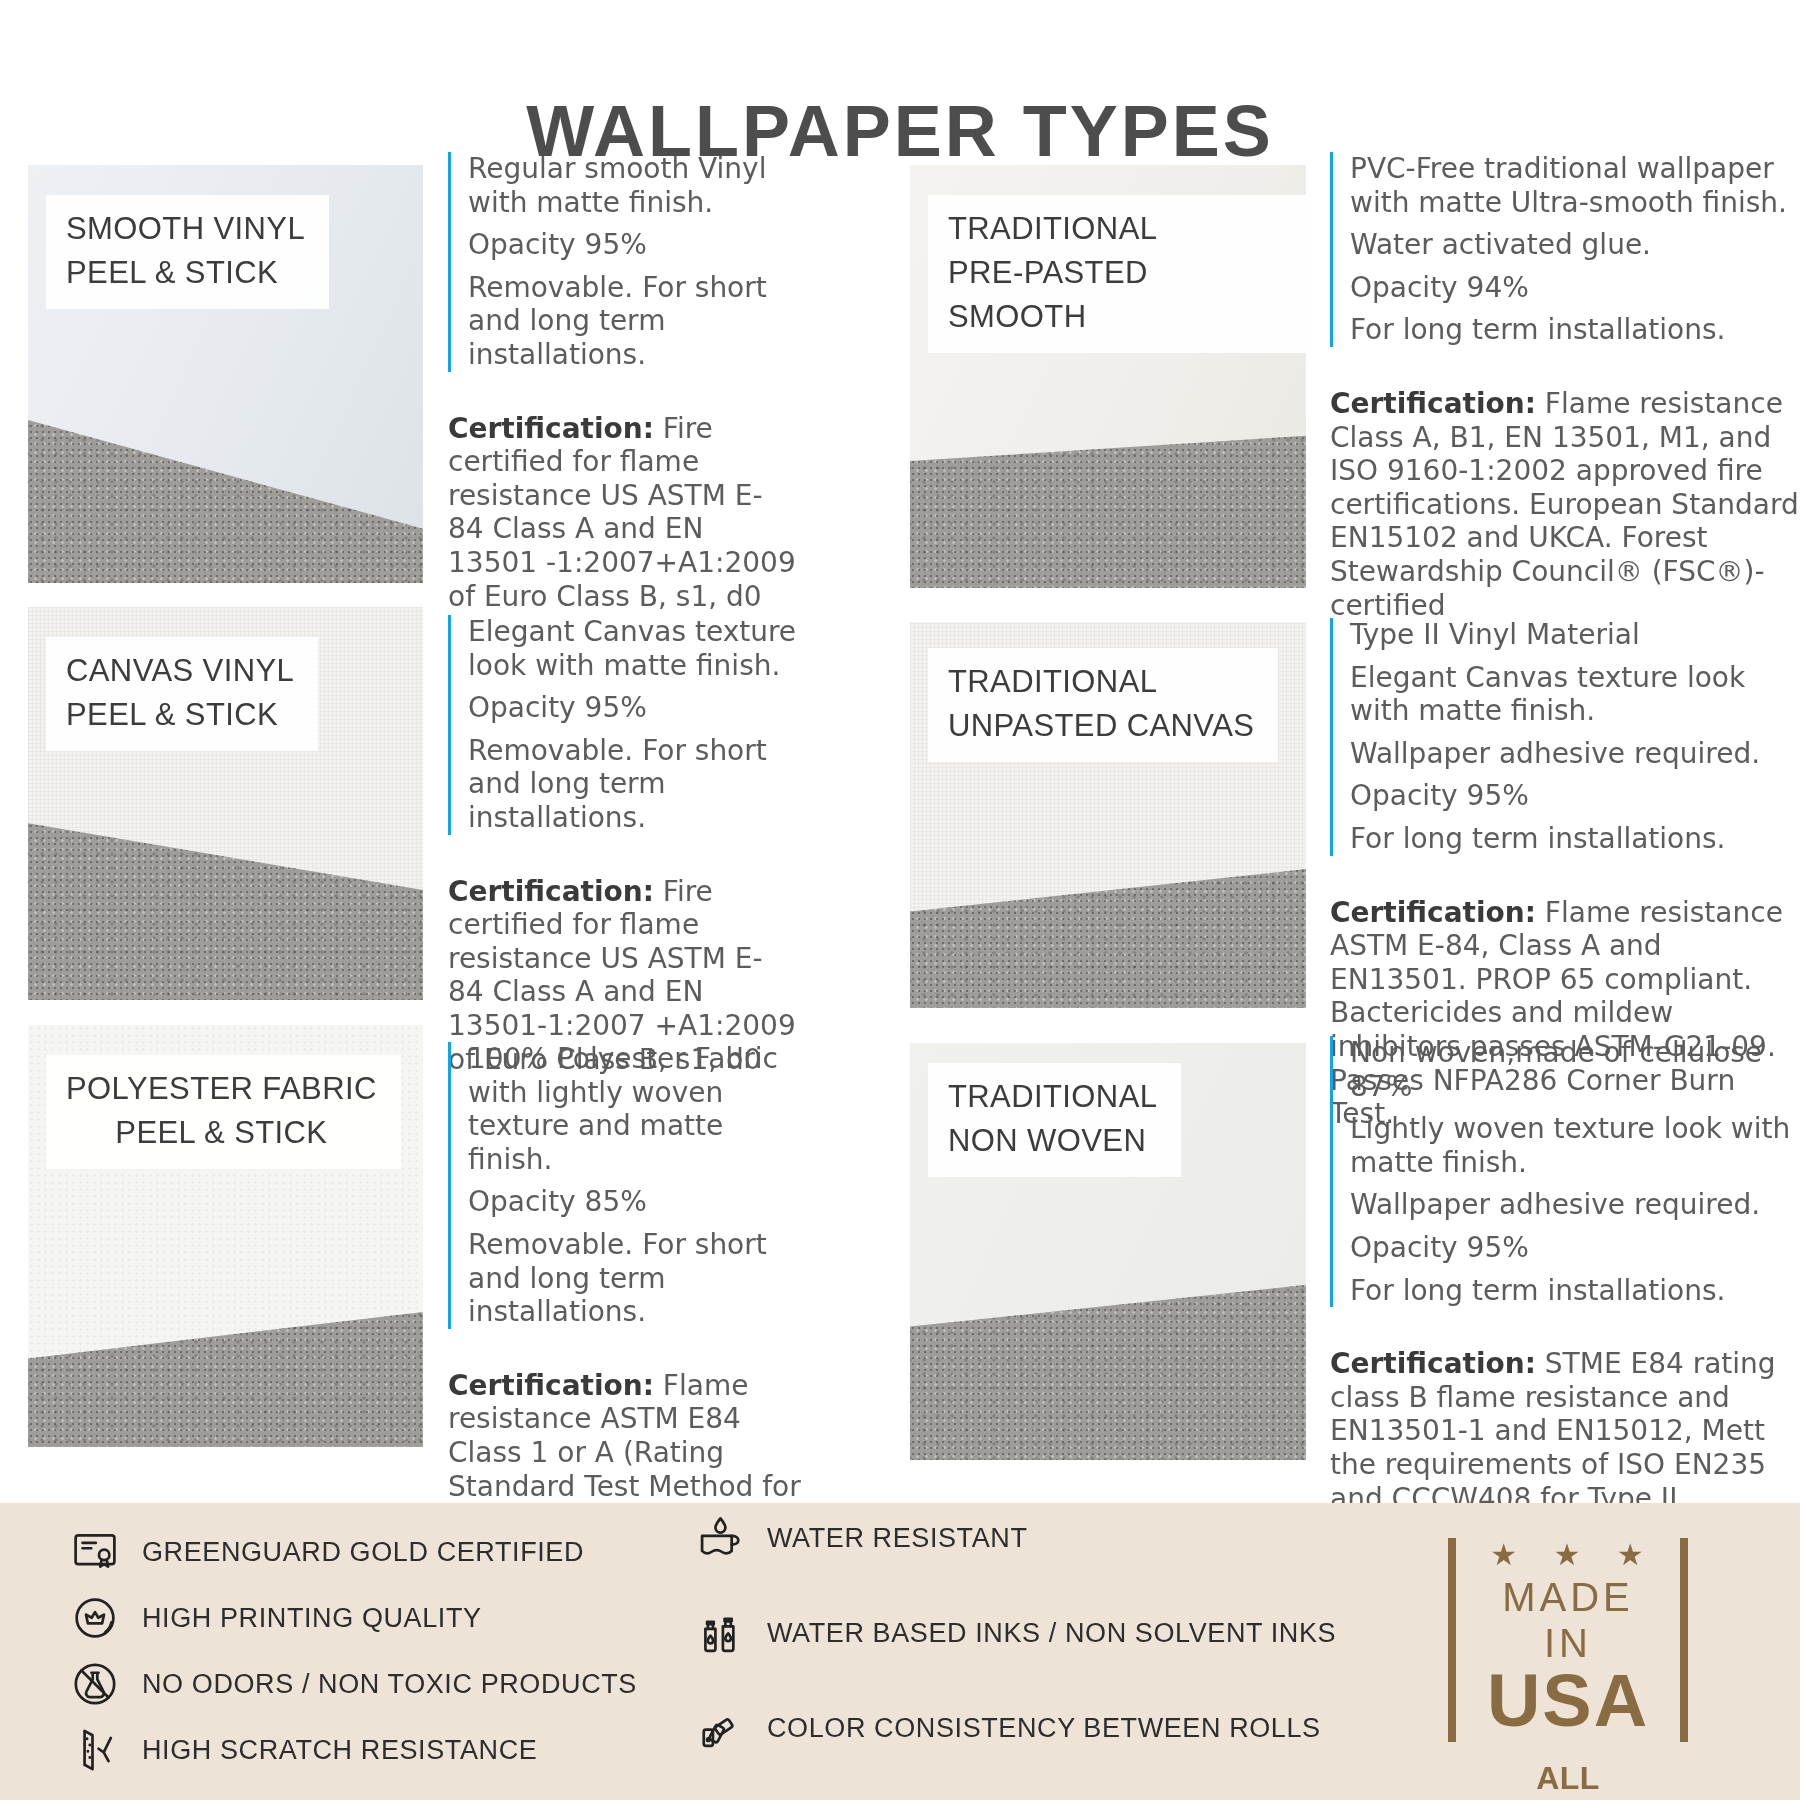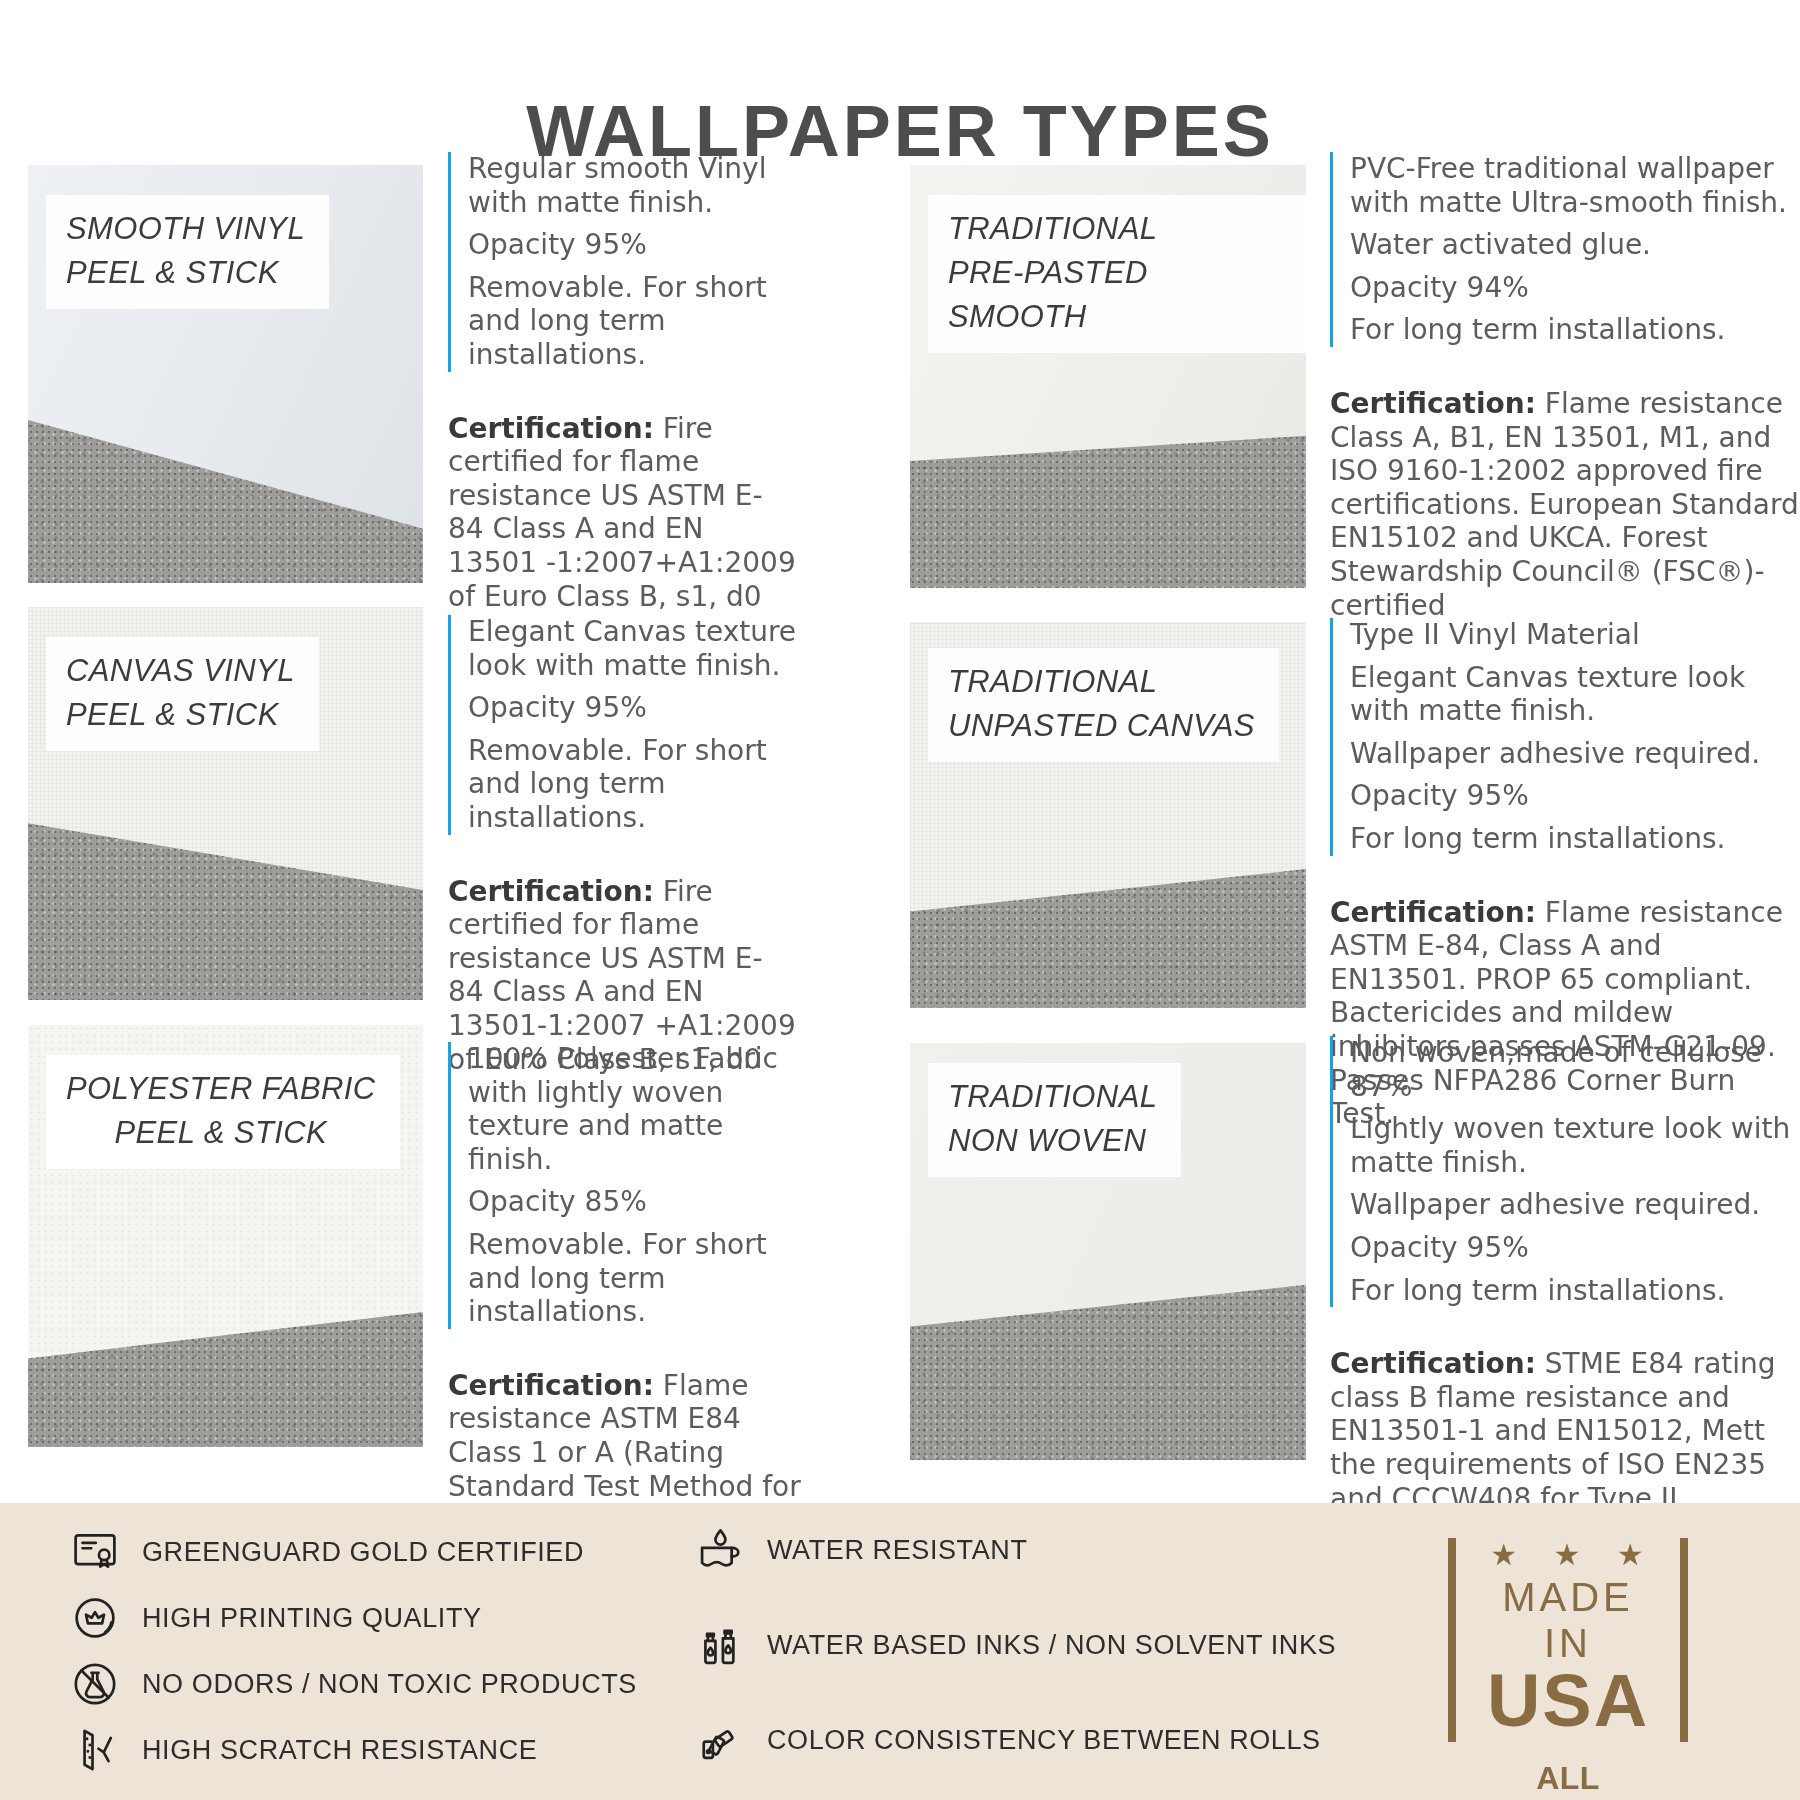--- a/index.html
+++ b/index.html
@@ -31,21 +31,21 @@
   .ph4{left:910px;top:622px;width:396px;height:386px;}
   .ph5{left:28px;top:1025px;width:395px;height:422px;text-align:center;}
   .ph6{left:910px;top:1043px;width:396px;height:417px;}
   .f1{clip-path:polygon(0 61%,100% 87%,100% 100%,0 100%);}
   .f2{clip-path:polygon(0 70%,100% 64%,100% 100%,0 100%);}
   .f3{clip-path:polygon(0 55%,100% 72%,100% 100%,0 100%);}
   .f4{clip-path:polygon(0 75%,100% 64%,100% 100%,0 100%);}
   .f5{clip-path:polygon(0 79%,100% 68%,100% 100%,0 100%);}
   .f6{clip-path:polygon(0 68%,100% 58%,100% 100%,0 100%);}
   .plabel{position:absolute;left:18px;top:30px;background:rgba(255,255,255,.93);
-          padding:12px 24px 14px 20px;font-style:italic;}
+          padding:12px 24px 14px 20px;}
   .ph4 .plabel{top:26px;}
   .ph6 .plabel{top:20px;}
   .pl-line{display:block;font-size:31px;line-height:1.42;color:#3c3c3c;letter-spacing:.4px;}
 
   
   .txt{position:absolute;font-size:28px;line-height:1.2;color:#5c5c5c;
        font-family:"DejaVu Sans","Liberation Sans",sans-serif;}
   .t1{left:448px;top:152px;width:350px;}
   .t2{left:1330px;top:152px;width:470px;}
   .t3{left:448px;top:615px;width:350px;}
@@ -56,21 +56,21 @@
   .desc p{margin:0 0 9px;}
   .desc p:last-child{margin-bottom:0;}
   .cert{margin:40px 0 0;}
   .cert strong{color:#3a3a3a;font-weight:700;}
   .cert2{display:block;}
 
   
   .footer{position:absolute;left:0;top:1503px;width:1800px;height:297px;background:#ede3d7;}
   .feat-col{position:absolute;display:flex;flex-direction:column;list-style:none;margin:0;padding:0;}
   .col-a{left:70px;top:24px;gap:16px;}
-  .col-b{left:695px;top:22px;gap:45px;}
+  .col-b{left:695px;top:10px;gap:45px;}
   .feat{display:flex;align-items:center;gap:22px;height:50px;}
   .fi{width:50px;height:50px;flex:0 0 50px;}
   .fi svg{width:50px;height:50px;display:block;stroke:#222;fill:none;stroke-width:1.3;
           stroke-linecap:round;stroke-linejoin:round;}
   .fl{font-size:27px;color:#2d2d2d;letter-spacing:.6px;white-space:nowrap;}
 
   .badge{position:absolute;left:1448px;top:35px;width:240px;text-align:center;color:#8a6c43;}
   .badge-core{display:inline-block;border-left:8px solid #8a6c43;border-right:8px solid #8a6c43;
               padding:2px 16px 6px;}
   .b-stars{font-size:30px;letter-spacing:14px;padding-left:12px;line-height:1;}

